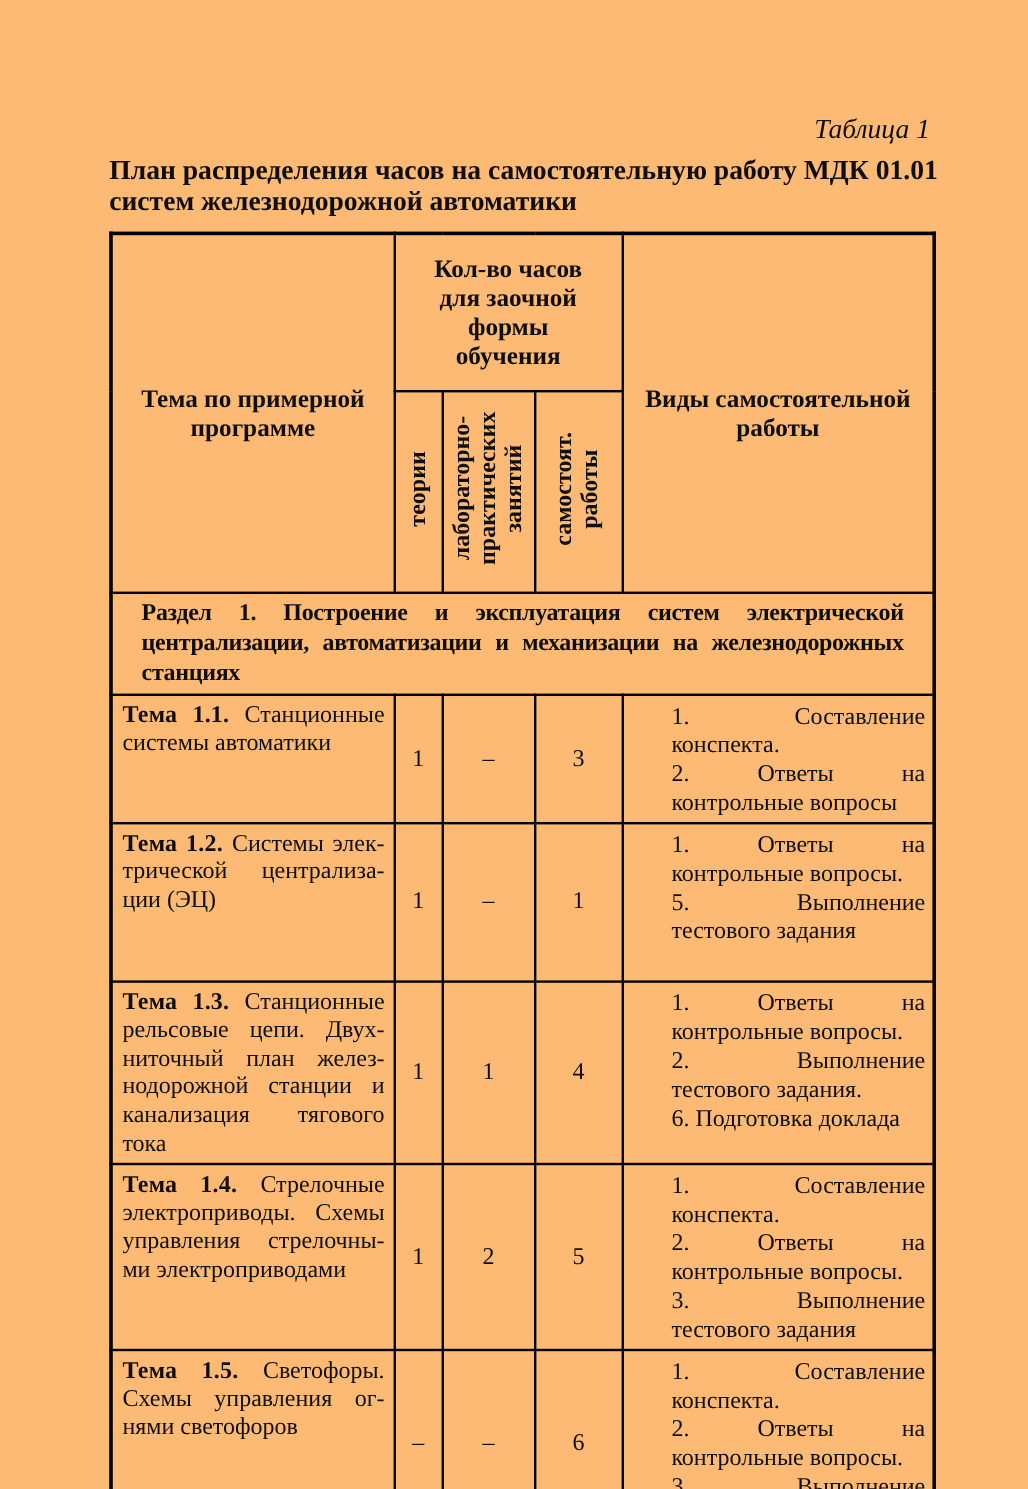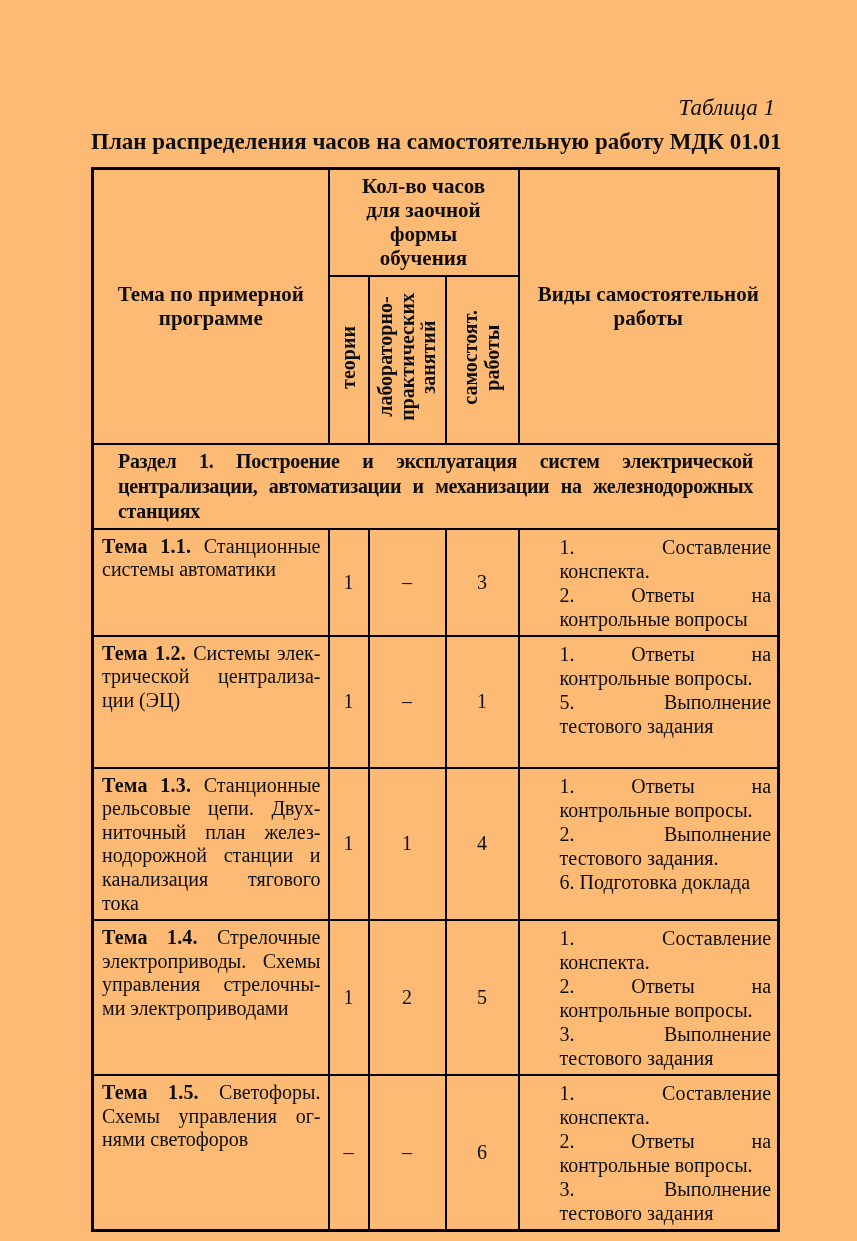--- a/index.html
+++ b/index.html
@@ -24,21 +24,21 @@
   .title .t-just{word-spacing:6px;}
 
   table.doc-table{
     width:686px;
     border-collapse:collapse;
     table-layout:fixed;
     border:3px solid #000;
   }
   .doc-table th,.doc-table td{
     border:2px solid #000;
-    padding:4px 7px;
+    padding:16px 7px;
     vertical-align:middle;
   }
   .doc-table th{
     font-weight:bold;
     font-size:21px;
     text-align:center;
     white-space:pre-line;
     line-height:1.15;
   }
   th.group-head{height:70px;}
@@ -94,20 +94,21 @@
 </head>
 <body>
 
 <div class="sheet">
   <div class="content">
 
     <div class="caption">Таблица 1</div>
 
     <div class="title">
       <div class="t-line">План распределения часов на самостоятельную работу МДК 01.01</div>
+      <div class="t-line">систем железнодорожной автоматики</div>
     </div>
 
     <table class="doc-table">
       <colgroup>
         <col style="width:236px">
         <col style="width:40px">
         <col style="width:77px">
         <col style="width:73px">
         <col style="width:260px">
       </colgroup>

